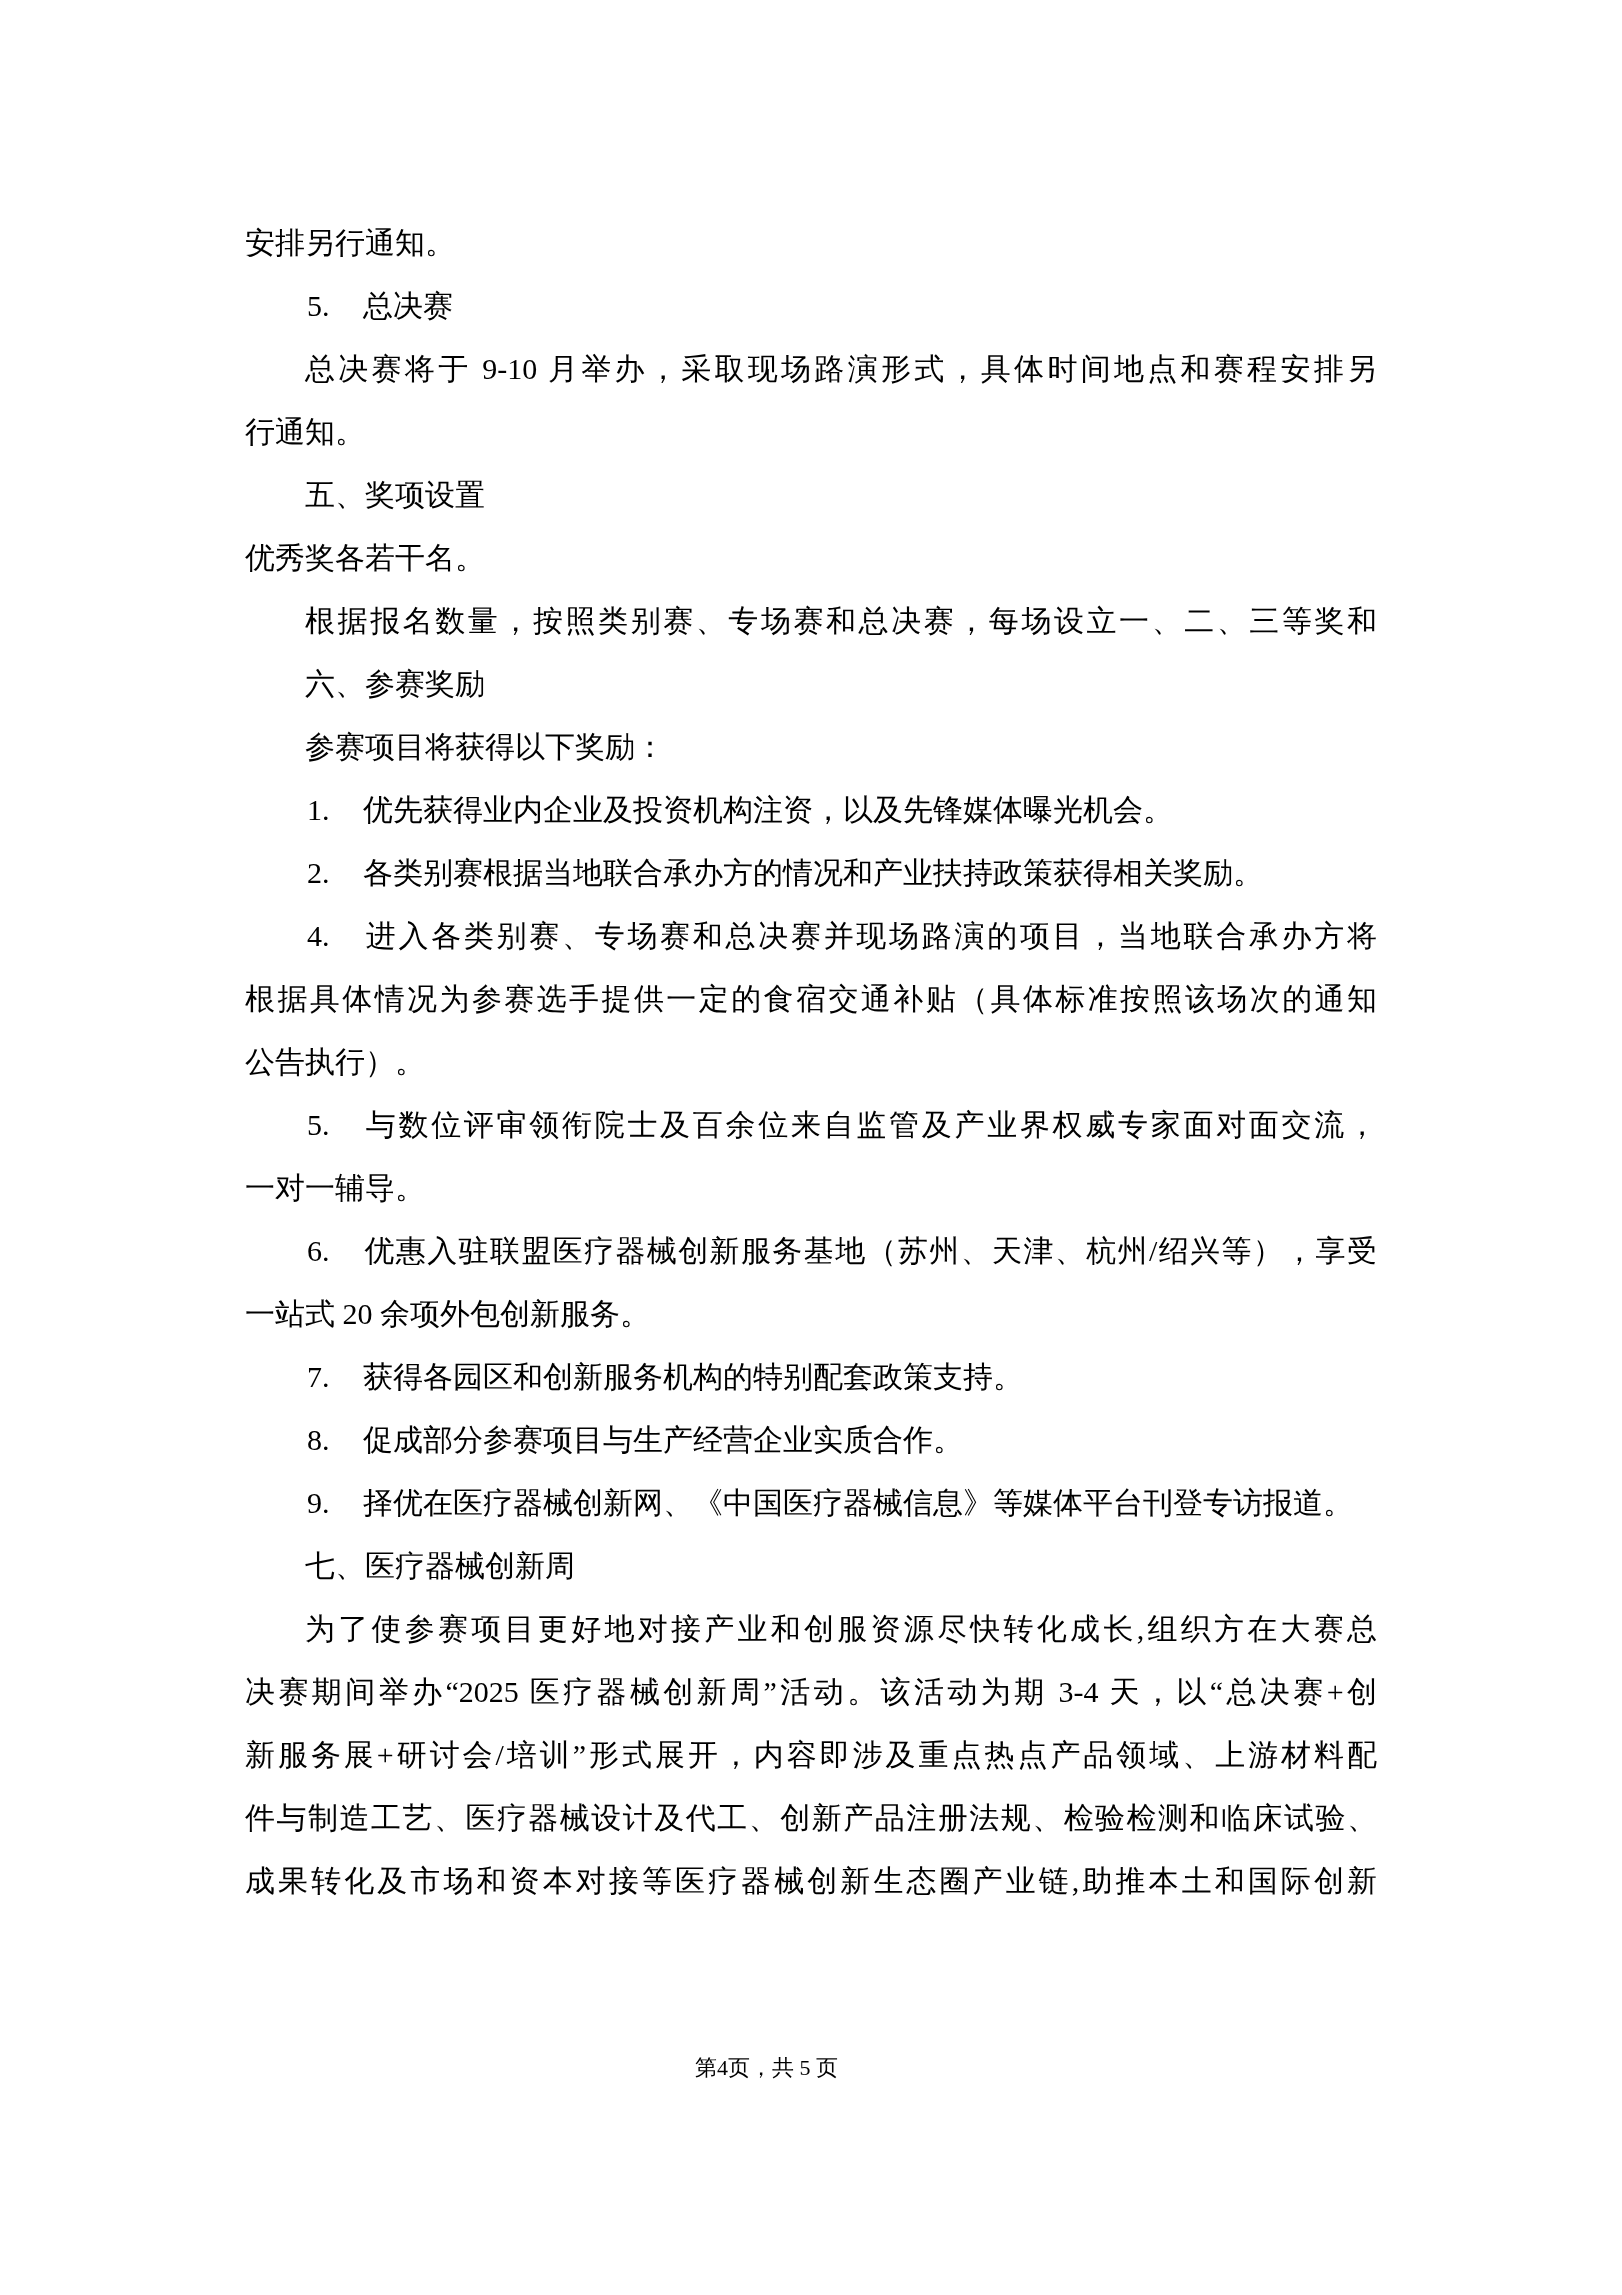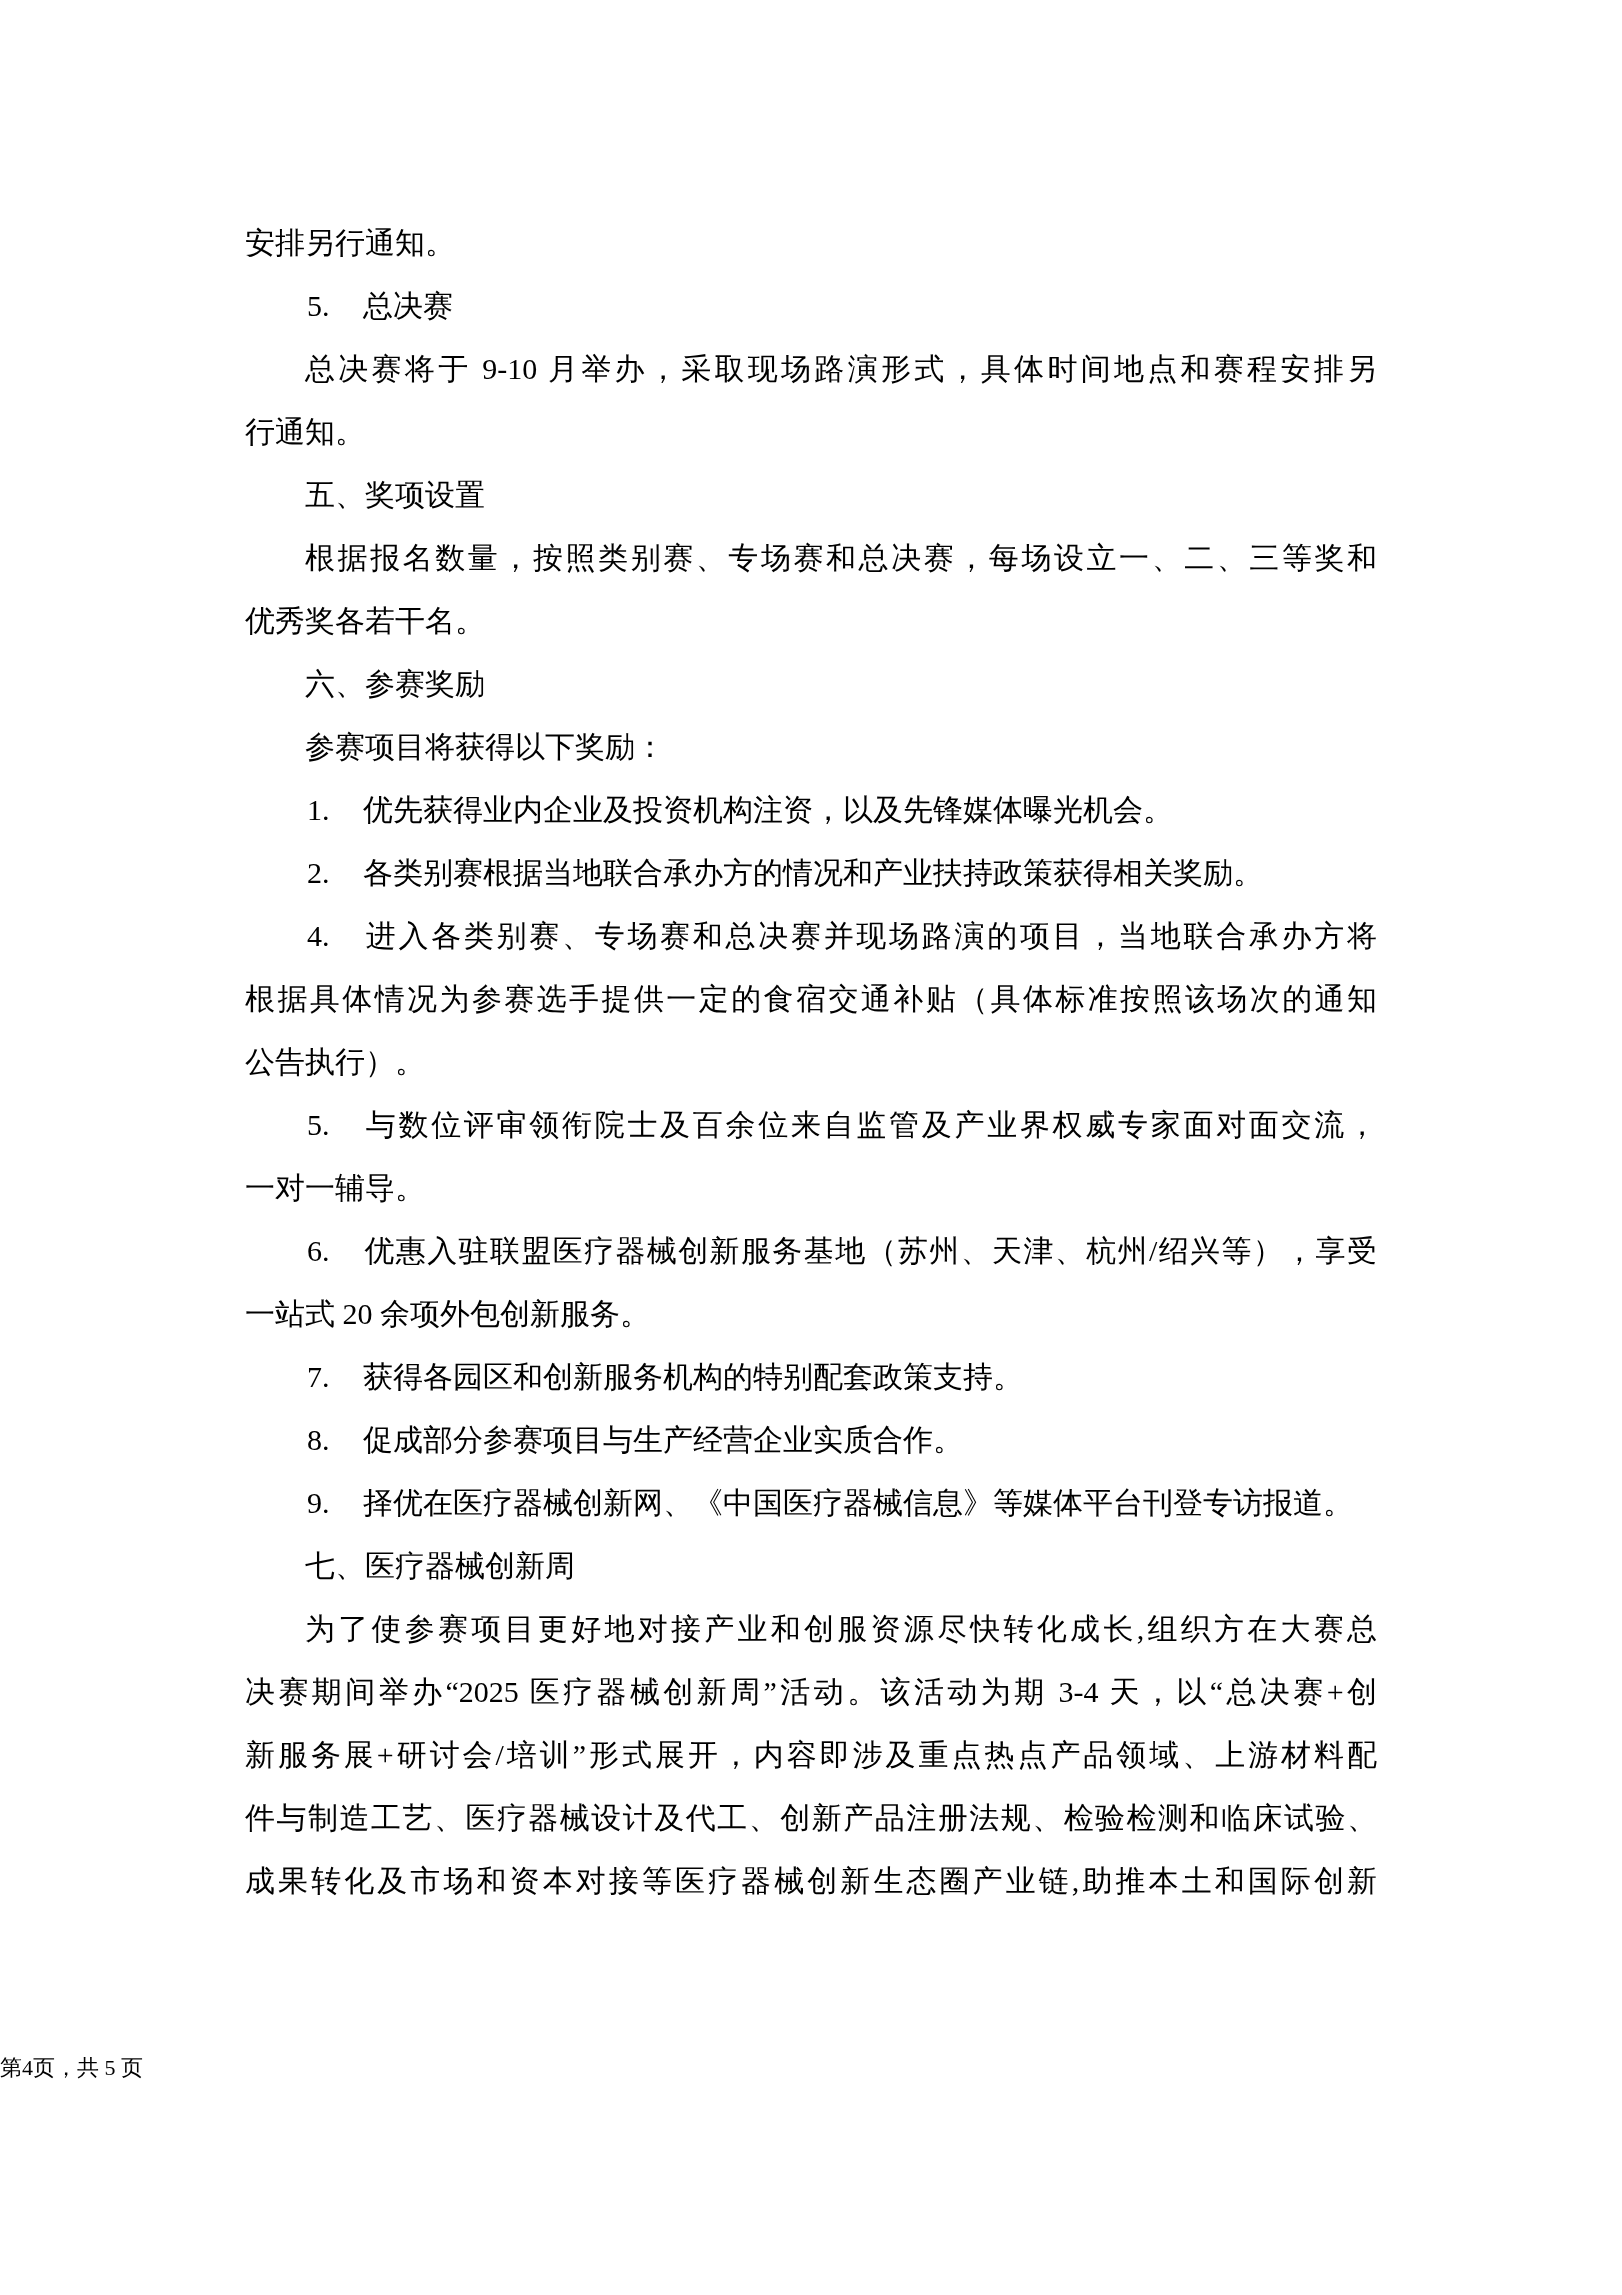--- a/index.html
+++ b/index.html
@@ -45,36 +45,37 @@
   }
   .line.jf {
     text-align: justify;
     text-align-last: justify;
   }
   .page-footer {
     position: absolute;
     left: 0;
     right: 0;
     top: 2053px;
+    text-align: center;
     font-size: 22px;
     line-height: 29px;
   }
 </style>
 </head>
 <body>
 
 <div class="page">
   <main class="content">
       <div class="line plain">安排另行通知。</div>
       <div class="line numbered"><span class="num">5.</span><span class="t">总决赛</span></div>
       <div class="line indent jf">总决赛将于 9-10 月举办，采取现场路演形式，具体时间地点和赛程安排另</div>
       <div class="line plain">行通知。</div>
       <div class="line heading">五、奖项设置</div>
+      <div class="line plain">优秀奖各若干名。</div>
       <div class="line indent jf">根据报名数量，按照类别赛、专场赛和总决赛，每场设立一、二、三等奖和</div>
-      <div class="line plain">优秀奖各若干名。</div>
       <div class="line heading">六、参赛奖励</div>
       <div class="line indent">参赛项目将获得以下奖励：</div>
       <div class="line numbered"><span class="num">1.</span><span class="t">优先获得业内企业及投资机构注资，以及先锋媒体曝光机会。</span></div>
       <div class="line numbered"><span class="num">2.</span><span class="t">各类别赛根据当地联合承办方的情况和产业扶持政策获得相关奖励。</span></div>
       <div class="line numbered jf"><span class="num">4.</span><span class="t">进入各类别赛、专场赛和总决赛并现场路演的项目，当地联合承办方将</span></div>
       <div class="line plain jf">根据具体情况为参赛选手提供一定的食宿交通补贴（具体标准按照该场次的通知</div>
       <div class="line plain">公告执行）。</div>
       <div class="line numbered jf"><span class="num">5.</span><span class="t">与数位评审领衔院士及百余位来自监管及产业界权威专家面对面交流，</span></div>
       <div class="line plain">一对一辅导。</div>
       <div class="line numbered jf"><span class="num">6.</span><span class="t">优惠入驻联盟医疗器械创新服务基地（苏州、天津、杭州/绍兴等），享受</span></div>

